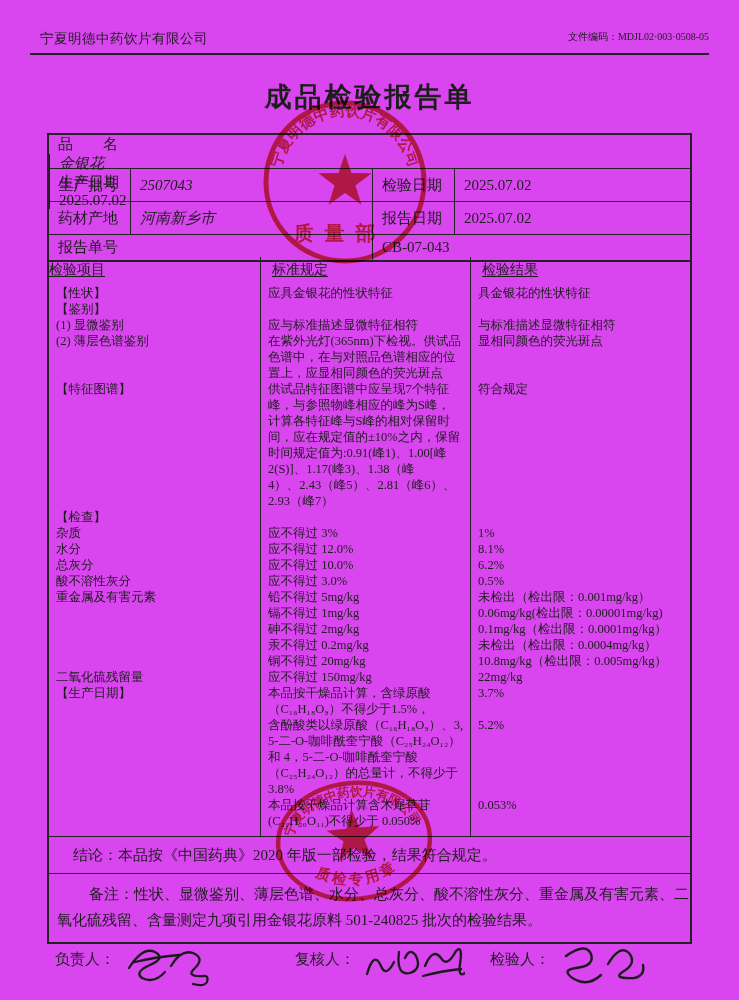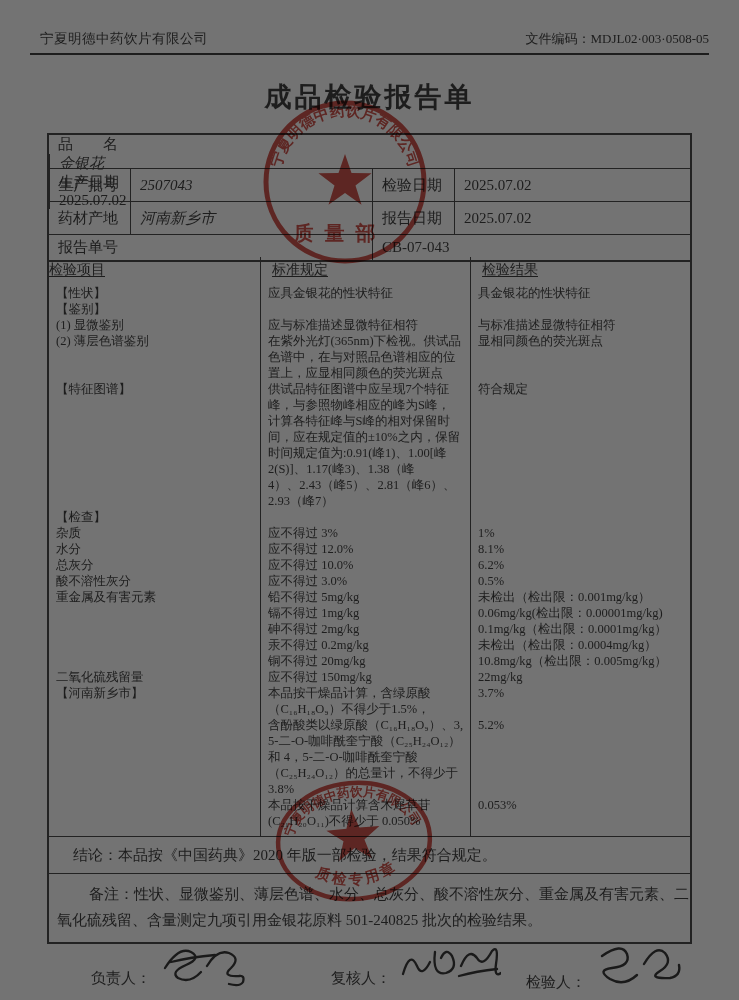--- a/index.html
+++ b/index.html
@@ -1,21 +1,21 @@
 <!DOCTYPE html>
 <html><head>
 <meta charset="utf-8">
 <style>
   html,body{margin:0;padding:0;background:#f4f4f4;}
-  .page{position:relative;width:739px;height:1000px;background:#737373;margin:0 auto;
+  .page{position:relative;width:739px;height:1000px;background:#d946ef;margin:0 auto;
         font-family:"Liberation Serif","DejaVu Serif",serif;color:#1d1d1d;overflow:hidden;}
 
   
   .hdr-company{position:absolute;left:40px;top:30px;font-size:13.5px;letter-spacing:.5px;}
-  .hdr-code{position:absolute;right:30px;top:30px;font-size:13px;}
+  .hdr-code{position:absolute;right:30px;top:30px;font-size:10px;}
   .hdr-rule{position:absolute;left:30px;top:53px;width:679px;height:2px;background:#1d1d1d;}
 
   .title{position:absolute;left:0;top:79px;width:100%;text-align:center;
          font-size:27px;font-weight:bold;letter-spacing:3px;}
 
   
   .info-table{position:absolute;left:47px;top:133px;width:645px;border:2px solid #222;box-sizing:border-box;}
   .irow{display:flex;height:33px;border-top:1.5px solid #222;box-sizing:border-box;}
   .irow:first-child{border-top:none;flex-direction:column;}
   .irow.last{height:26px;}
@@ -36,21 +36,21 @@
   .mt-body{display:flex;}
   .mt-col{box-sizing:border-box;border-left:1.5px solid #222;padding:3px 0 7px;overflow:hidden;}
   .mt-col:first-child{border-left:none;}
   .tline{height:16px;line-height:16px;font-size:12.5px;white-space:nowrap;padding-left:7px;}
   .concl{border-top:1.5px solid #222;height:36px;line-height:36px;font-size:15px;padding-left:24px;white-space:nowrap;}
   .remark{border-top:1.5px solid #222;padding:7px 0 9px 8px;font-size:15px;line-height:26px;}
   .remark .l1{padding-left:32px;}
 
   
   .sigs{position:absolute;left:47px;top:942px;width:645px;height:55px;}
-  .sig-group{position:absolute;top:8px;display:flex;align-items:flex-end;margin-left:36px;}
+  .sig-group{position:absolute;top:8px;display:flex;align-items:flex-start;}
   .sig-group .lbl{font-size:15px;white-space:nowrap;}
   .g1{left:8px;} .g2{left:248px;} .g3{left:443px;}
   .sig-svg{margin-left:6px;margin-top:-8px;}
 
   
   .stamp{position:absolute;mix-blend-mode:multiply;opacity:.85;}
   .stamp1{left:257px;top:94px;}
   .stamp2{left:272px;top:776px;transform:rotate(-5deg);}
 </style>
 </head>
@@ -121,21 +121,21 @@
           <div class="tline">杂质</div>
           <div class="tline">水分</div>
           <div class="tline">总灰分</div>
           <div class="tline">酸不溶性灰分</div>
           <div class="tline">重金属及有害元素</div>
           <div class="tline"></div>
           <div class="tline"></div>
           <div class="tline"></div>
           <div class="tline"></div>
           <div class="tline">二氧化硫残留量</div>
-          <div class="tline">【河南新乡市】</div>
+          <div class="tline">【生产日期】</div>
           <div class="tline"></div>
           <div class="tline"></div>
           <div class="tline"></div>
           <div class="tline"></div>
           <div class="tline"></div>
           <div class="tline"></div>
           <div class="tline"></div>
           <div class="tline"></div>
         </div>
       <div class="mt-col cw2">

